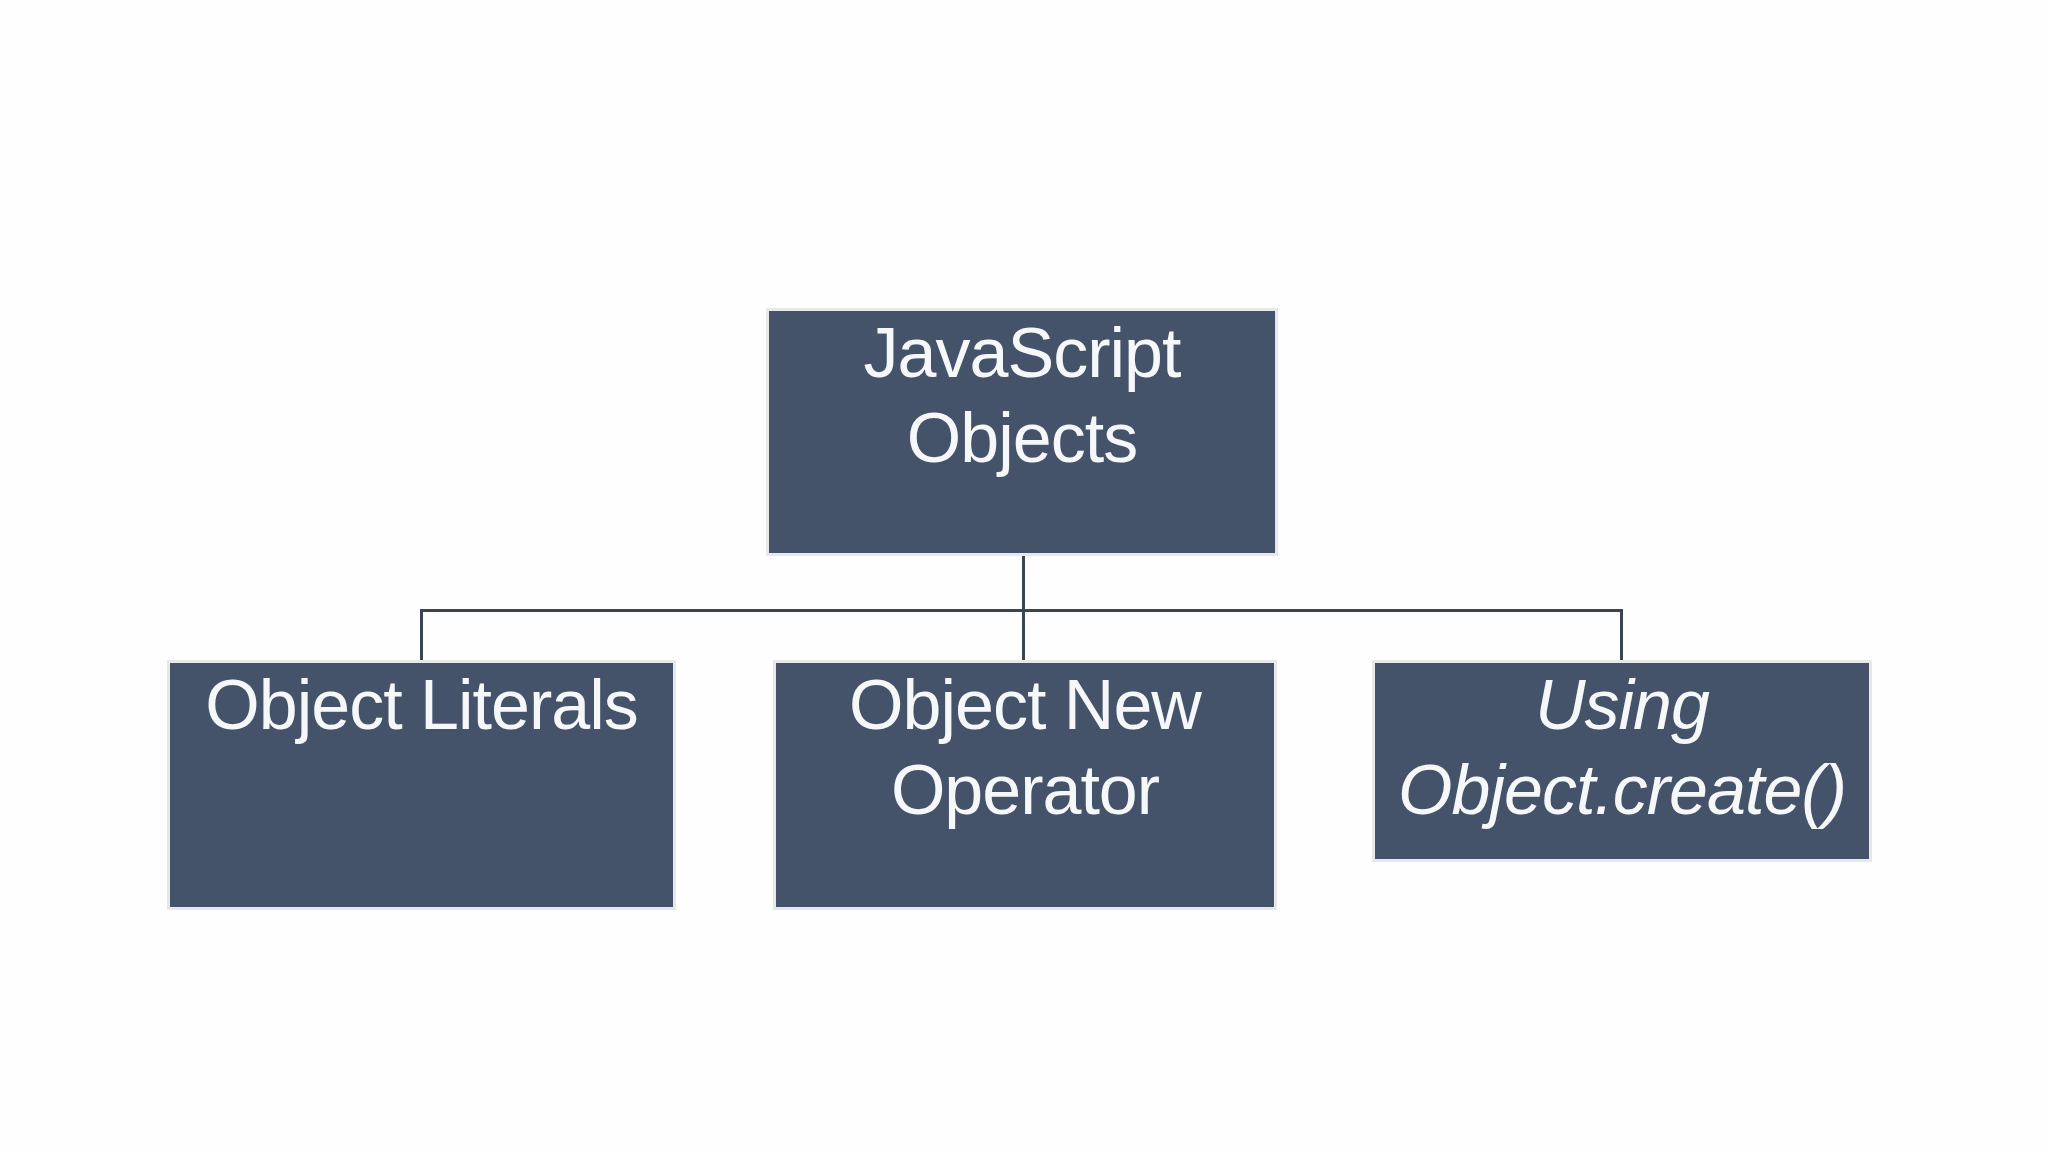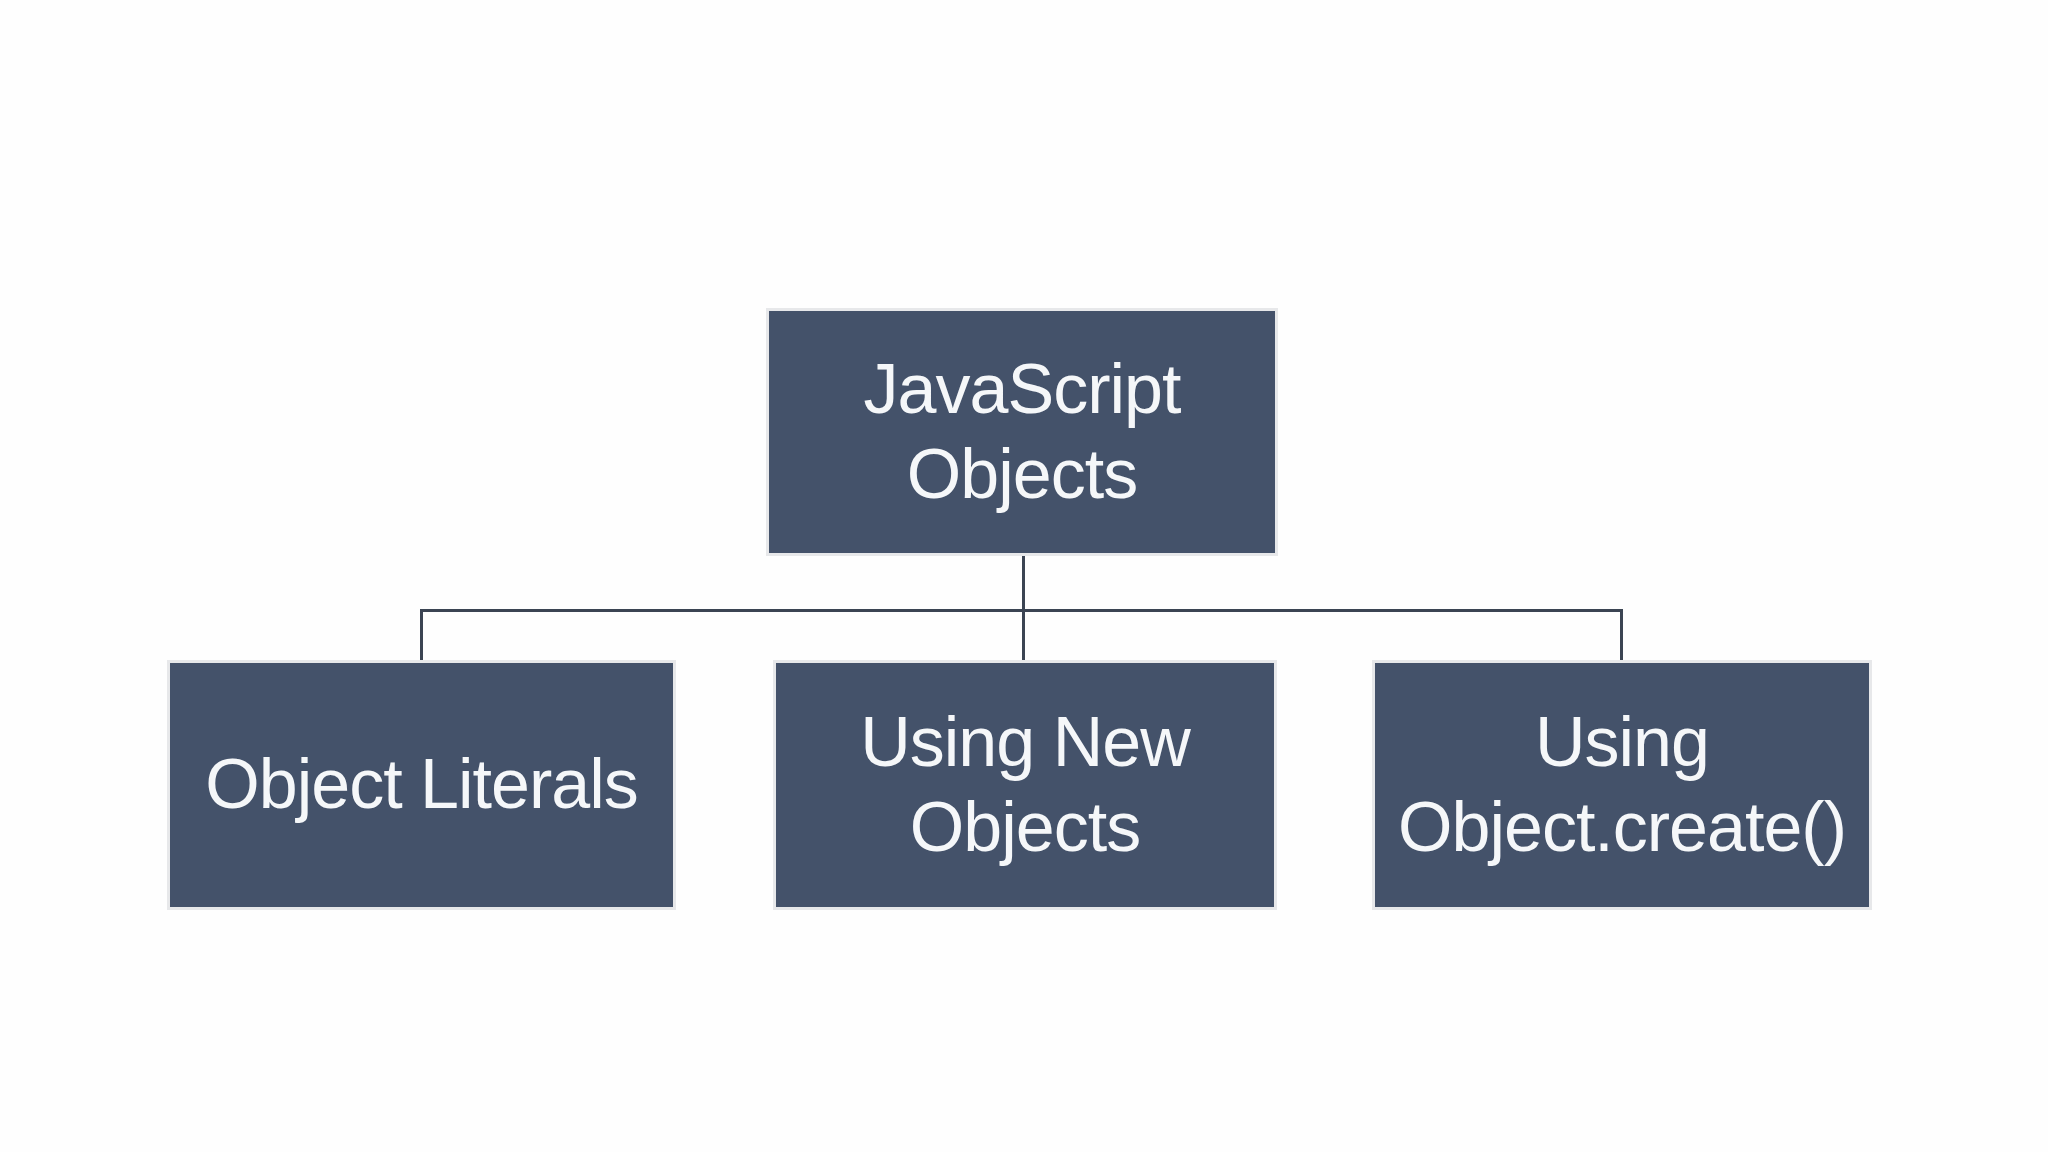--- a/index.html
+++ b/index.html
@@ -20,33 +20,32 @@
     position: relative;
     width: 2048px; height: 1152px;
     background: var(--background);
   }
   .node {
     position: absolute;
     background: var(--box_fill);
     border: 3px solid var(--box_border);
     color: var(--box_text);
     display: flex;
-    align-items: center;
     justify-content: center;
     text-align: center;
     font-size: 70px;
     line-height: 1.22;
     letter-spacing: -1px;
     z-index: 2;
   }
   .node .label { width: 100%; padding: 0 4px; }
   .node-root  { left: 766px;  top: 308px; width: 512px; height: 248px; }
   .node-c0    { left: 167px;  top: 660px; width: 509px; height: 250px; }
   .node-c1    { left: 773px;  top: 660px; width: 504px; height: 250px; }
-  .node-c2    { left: 1372px; top: 660px; width: 500px; height: 250px; }
+  .node-c2    { left: 1372px; top: 660px; width: 500px; height: 202px; font-style: italic; }
   .connector {
     position: absolute;
     background: var(--connector);
     z-index: 1;
   }
   .conn-root-down { left: 1022px; top: 556px; width: 3px;    height: 55px; }
   .conn-rail      { left: 420px;  top: 609px; width: 1203px; height: 3px;  }
   .conn-stub-0    { left: 420px;  top: 609px; width: 3px;    height: 54px; }
   .conn-stub-1    { left: 1022px; top: 609px; width: 3px;    height: 54px; }
   .conn-stub-2    { left: 1620px; top: 609px; width: 3px;    height: 54px; }
@@ -64,20 +63,20 @@
 
   <div class="node node-root">
     <div class="label">JavaScript Objects</div>
   </div>
 
   <div class="node node-c0">
     <div class="label">Object Literals</div>
   </div>
 
   <div class="node node-c1">
-    <div class="label">Using New Objects</div>
+    <div class="label">Object New Operator</div>
   </div>
 
   <div class="node node-c2">
     <div class="label">Using Object.create()</div>
   </div>
 
 </div>
 
 </body></html>

